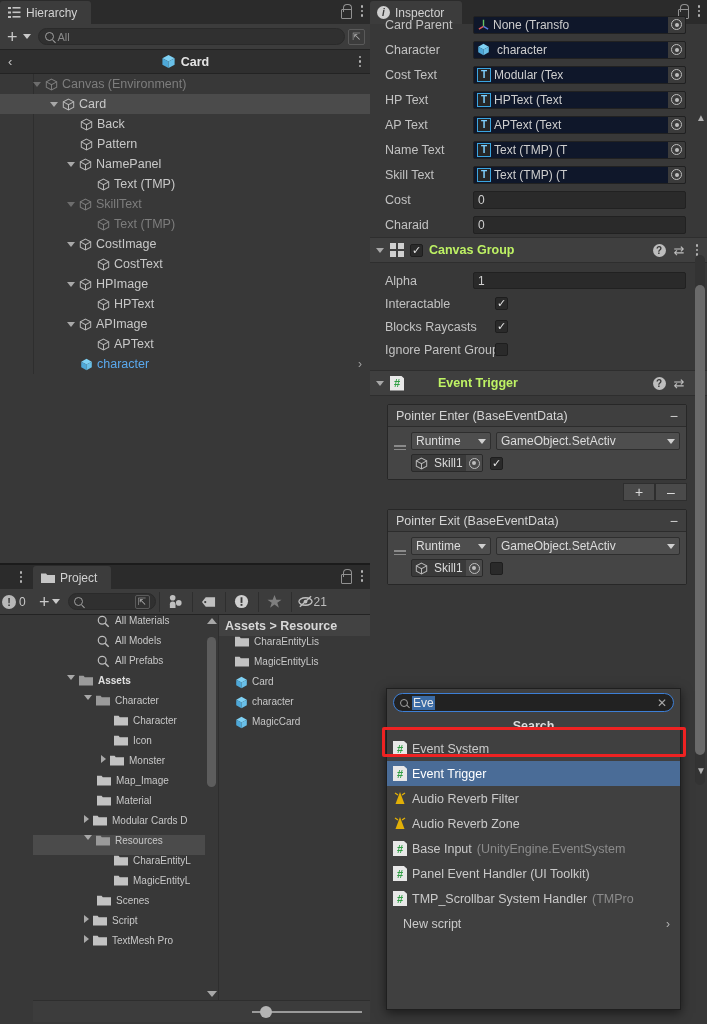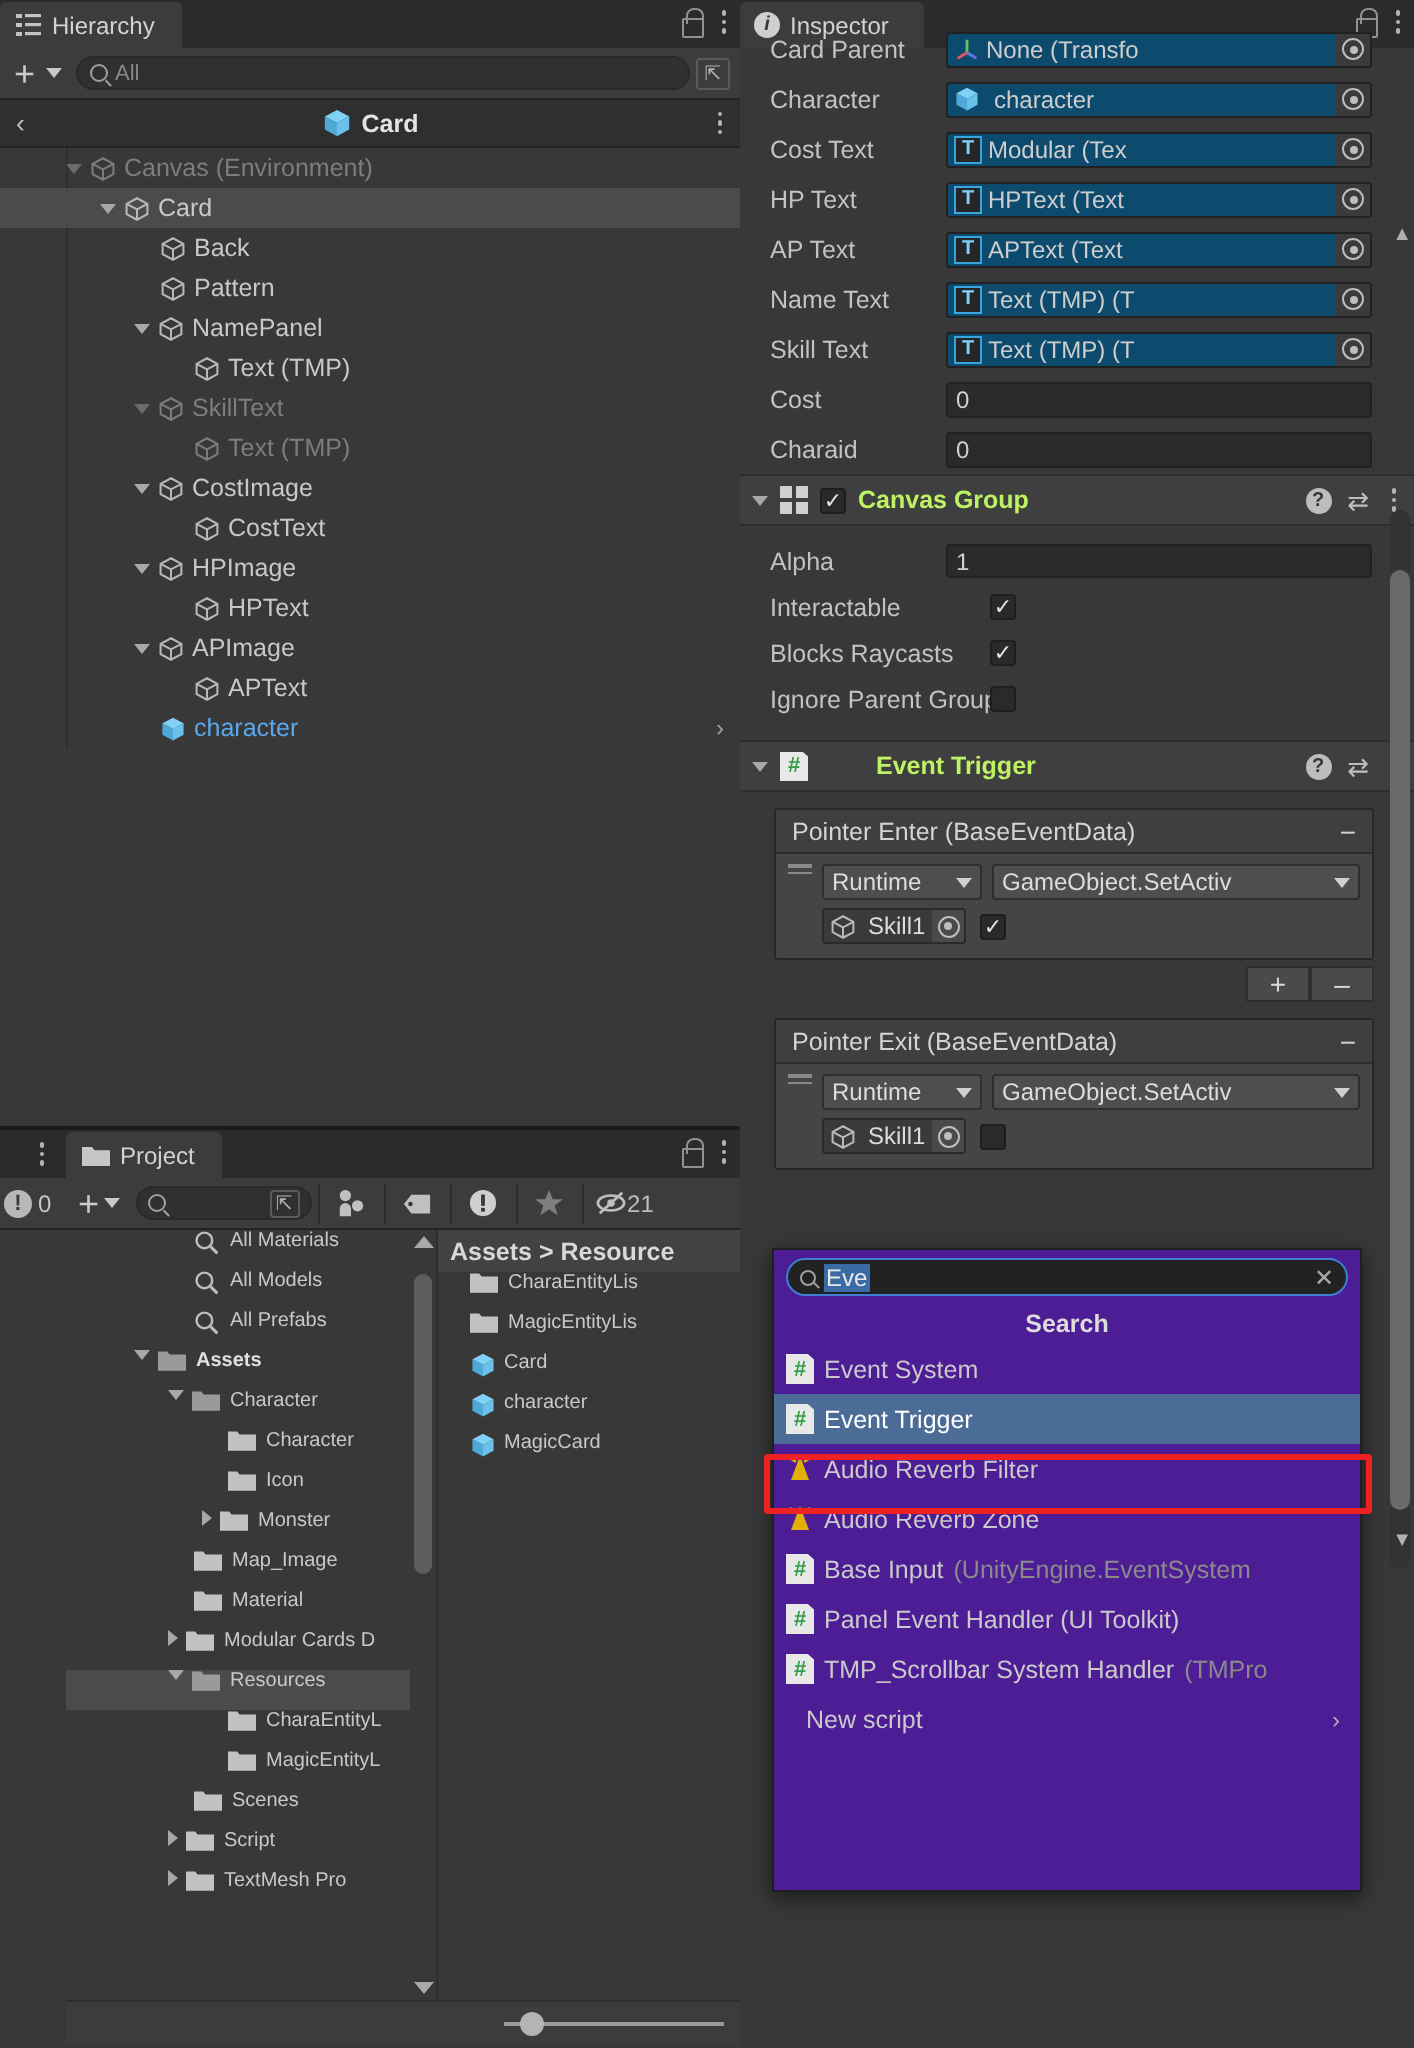--- a/index.html
+++ b/index.html
@@ -185,21 +185,21 @@
     color: #383838; font-size: 10px; font-weight: bold; display: flex;
     align-items: center; justify-content: center; font-style: italic;
   }
   .insp-body { position: relative; }
   .irow {
     height: 25px; display: flex; align-items: center; padding-left: 15px;
     font-size: 12.5px;
   }
   .ilabel { width: 88px; color: #c2c2c2; flex-shrink: 0; white-space: nowrap; }
   .objfield {
-    flex: 1; height: 18px; background: #0c4a6e; border: 1px solid #212121;
+    flex: 1; height: 18px; background: #0f172a; border: 1px solid #212121;
     border-radius: 2px; display: flex; align-items: center; padding-left: 3px;
     gap: 3px; margin-right: 21px; position: relative; overflow: hidden;
     color: #cdcdcd; white-space: nowrap; font-size: 12px;
   }
   .objpick {
     position: absolute; right: 0; top: 0; bottom: 0; width: 17px;
     background: #3b3b3b; display: flex; align-items: center; justify-content: center;
   }
   .dot-target {
     width: 11px; height: 11px; border: 1.4px solid #bdbdbd; border-radius: 50%;
@@ -251,21 +251,21 @@
   
   .et-wrap { padding: 8px 20px 0 17px; }
   .et-box { border: 1px solid #272727; background: #3a3a3a; border-radius: 2px; }
   .et-head {
     height: 22px; background: #3f3f3f; display: flex; align-items: center;
     justify-content: space-between; padding: 0 8px; font-size: 12.5px;
     color: #d4d4d4; border-bottom: 1px solid #2c2c2c;
   }
   .minus { color: #cfcfcf; font-size: 14px; line-height: 1; }
   .et-entry { padding: 5px 6px 7px 6px; background: #454545; }
-  .et-line1 { display: flex; align-items: flex-start; gap: 5px; }
+  .et-line1 { display: flex; align-items: flex-end; gap: 5px; }
   .grip { display: flex; flex-direction: column; gap: 2px; width: 12px; flex-shrink: 0; }
   .grip i { height: 1.5px; background: #8a8a8a; }
   .dd {
     height: 18px; background: #4e4e4e; border: 1px solid #2e2e2e; border-radius: 2px;
     display: flex; align-items: center; padding: 0 4px; gap: 3px;
     font-size: 12px; color: #dcdcdc; overflow: hidden; white-space: nowrap;
   }
   .dd .tw {
     width: 0; height: 0; border-left: 4px solid transparent;
     border-right: 4px solid transparent; border-top: 5px solid #d0d0d0;
@@ -283,22 +283,22 @@
     display: flex; justify-content: flex-end; gap: 0; margin-top: 3px;
   }
   .pmbtn {
     width: 32px; height: 18px; background: #4a4a4a; border: 1px solid #2e2e2e;
     display: flex; align-items: center; justify-content: center;
     color: #dadada; font-size: 14px;
   }
 
   
   #popup {
-    position: absolute; left: 386px; top: 624px; width: 295px; height: 322px;
-    background: #4c1d95; border: 1px solid #1f1f1f; z-index: 50;
+    position: absolute; left: 386px; top: 688px; width: 295px; height: 322px;
+    background: #404040; border: 1px solid #1f1f1f; z-index: 50;
     box-shadow: 0 3px 10px rgba(0,0,0,.55);
   }
   .pp-searchrow { padding: 4px 6px 4px 6px; }
   .pp-search {
     height: 19px; background: #222222; border: 1px solid #3d7fd6; border-radius: 10px;
     display: flex; align-items: center; padding: 0 6px; gap: 4px;
   }
   .pp-search .qtext {
     background: #3b6ba5; color: #e8e8e8; font-size: 12px; padding: 0 1px;
   }

